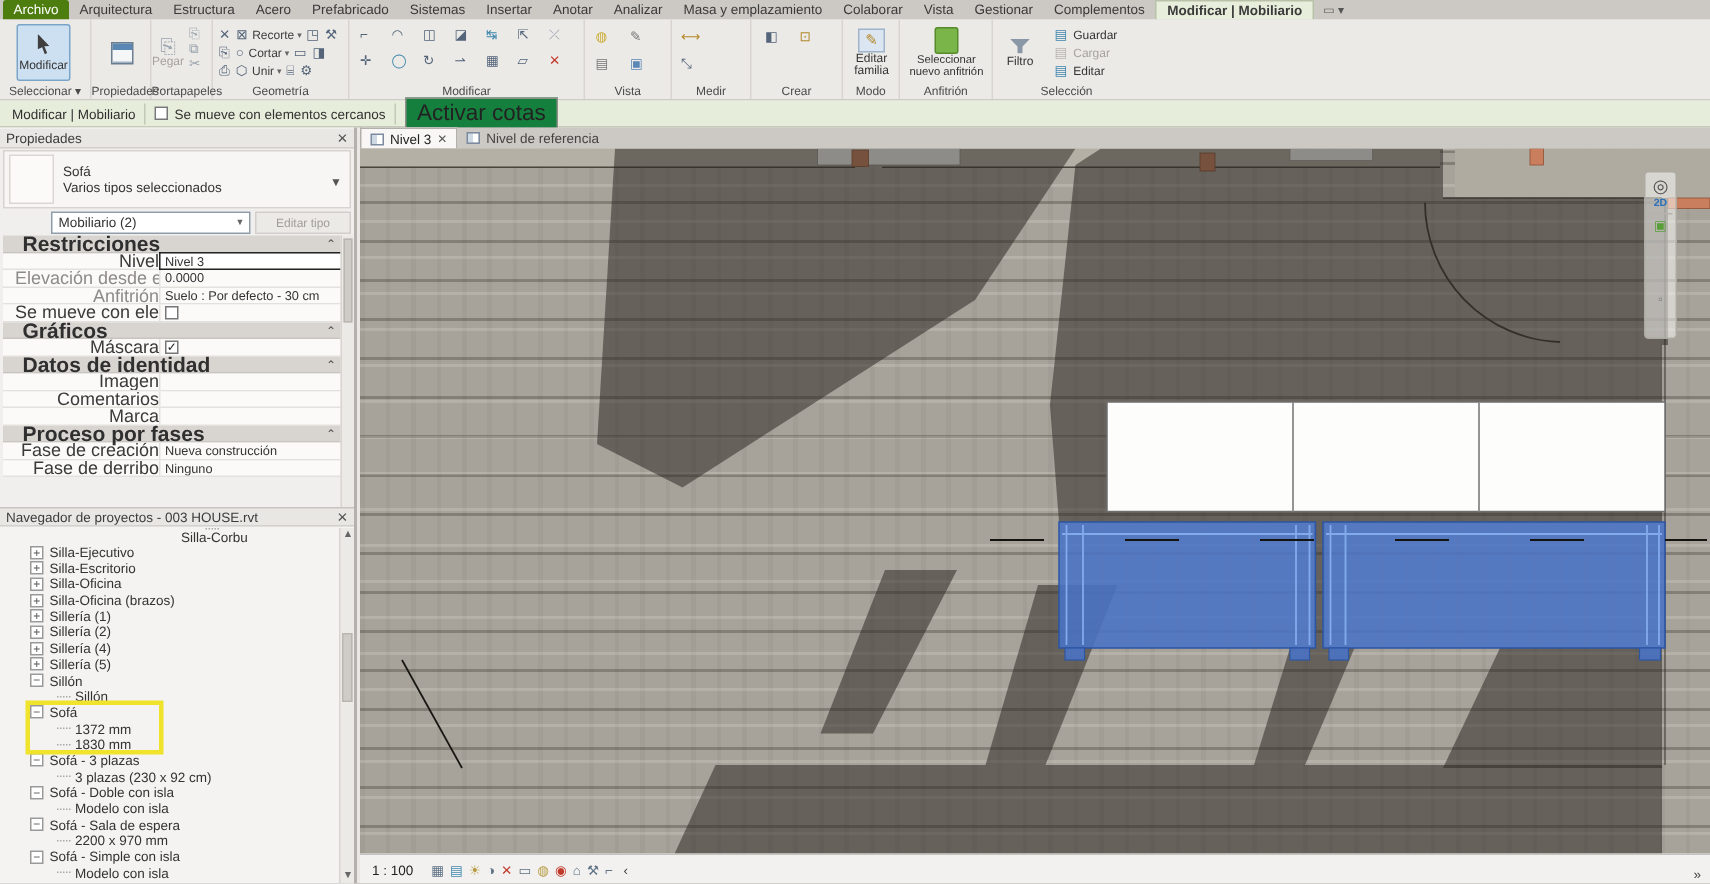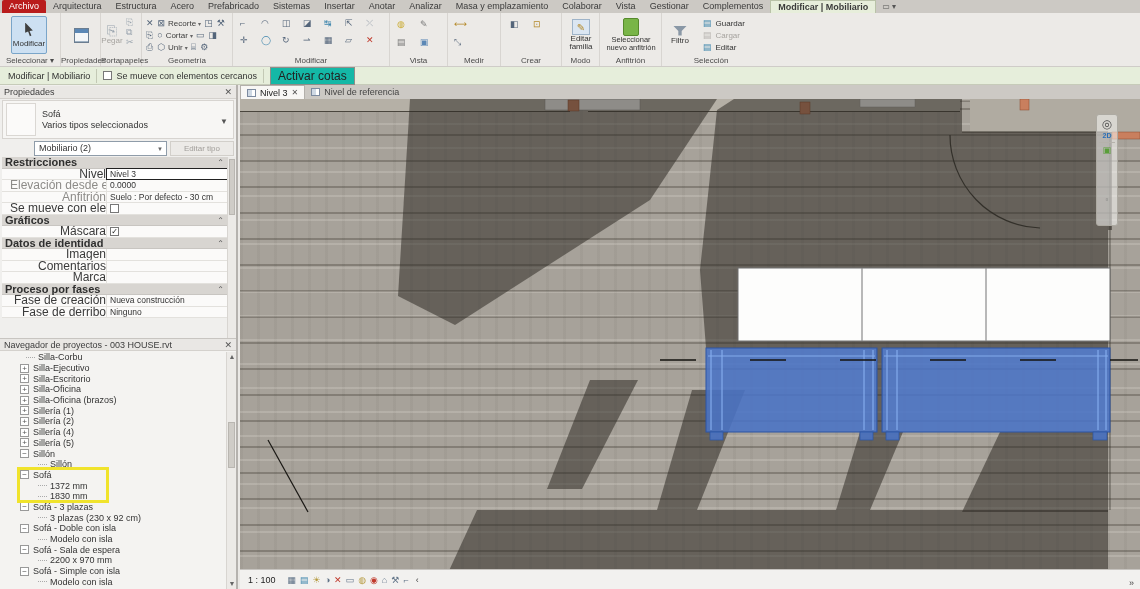--- a/index.html
+++ b/index.html
@@ -2,21 +2,21 @@
 <html><head>
 <meta charset="utf-8">
 <style>
   * { margin:0; padding:0; box-sizing:border-box; }
   html,body { width:1140px; height:589px; overflow:hidden; }
   body { font-family:"Liberation Sans", sans-serif; font-size:9px; color:#333; background:#eae8e5; position:relative; }
 
   
   .tabrow { position:absolute; left:0; top:0; width:1140px; height:13px; background:#ccc9c4; display:flex; align-items:stretch; }
   .tab { padding:0 7px; line-height:13px; font-size:9px; color:#3a3a3a; white-space:nowrap; cursor:default; }
-  .tab.file { background:#b91c1c; color:#fff; border-radius:2px 2px 0 0; margin-left:2px; }
+  .tab.file { background:#4d7c0f; color:#fff; border-radius:2px 2px 0 0; margin-left:2px; }
   .tab.active { background:#e7eedb; border:1px solid #b9c2a8; border-bottom:none; font-weight:bold; }
   .ribbon-toggle { margin-left:6px; line-height:13px; font-size:8px; color:#555; }
 
   
   .ribbon { position:absolute; left:0; top:13px; width:1140px; height:54px; background:#eceae7; border-bottom:1px solid #cfccc8; }
   .panel { position:absolute; top:0; height:53px; border-right:1px solid #d8d5d1; }
   .panel-label { position:absolute; left:0; right:0; bottom:1px; text-align:center; font-size:8px; color:#4a4a4a; white-space:nowrap; }
   .bigbtn { position:absolute; top:3px; width:36px; height:38px; display:flex; flex-direction:column; align-items:center; justify-content:center; border:1px solid transparent; border-radius:2px; font-size:8px; color:#333; text-align:center; }
   .bigbtn.sel { background:#cde0f2; border-color:#7aa5c9; }
   .cursor-shape { width:11px; height:14px; background:#3f3f3f; clip-path:polygon(15% 0,85% 58%,55% 60%,72% 92%,58% 98%,42% 64%,15% 74%); margin-bottom:2px; }
@@ -28,41 +28,41 @@
   .disabledtx { color:#a6a39f; }
   .selbtn { display:flex; align-items:center; gap:3px; height:12px; font-size:8px; white-space:nowrap; }
   .funnel { width:14px; height:10px; background:#8a98a6; clip-path:polygon(0 0,100% 0,62% 55%,62% 100%,38% 100%,38% 55%); }
   .greenhost { width:16px; height:18px; background:#79b548; border-radius:2px; border:1px solid #568a2c; }
   .pencilbox { width:18px; height:16px; background:#dbe6f2; border:1px solid #9fb4c9; display:flex; align-items:center; justify-content:center; color:#b58a2a; font-size:10px; }
 
   
   .optbar { position:absolute; left:0; top:67px; width:1140px; height:18px; background:#e6eedb; border-bottom:1px solid #c6cbb9; display:flex; align-items:center; font-size:9px; }
   .optdiv { width:1px; height:14px; background:#c3c9b5; margin:0 6px; }
   .cbx { width:9px; height:9px; border:1px solid #777; background:#fff; display:inline-block; margin-right:4px; }
-  .optbtn { background:#14b8a6; border:1px solid #8f8d89; padding:1px 7px; font-size:12px; color:#222; }
+  .optbtn { background:#15803d; border:1px solid #8f8d89; padding:1px 7px; font-size:15px; color:#222; }
 
   
   .leftpanel { position:absolute; left:0; top:85px; width:238px; height:504px; background:#f0efed; border-right:2px solid #b5b2ae; }
   .ptitle { position:absolute; left:0; top:1px; width:236px; height:13px; background:#e9e7e4; border-bottom:1px solid #d4d1cd; font-size:9px; color:#3c3c3c; padding:1px 4px; }
   .pclose { position:absolute; right:4px; top:1px; color:#555; font-size:9px; }
   .typesel { position:absolute; left:2px; top:15px; width:232px; height:39px; background:#f7f6f4; border:1px solid #d7d4d0; display:flex; align-items:center; }
   .thumb { width:30px; height:33px; margin:0 6px 0 3px; background:#fbfaf9; border:1px solid #dad7d3; }
   .typetext { font-size:9px; color:#333; line-height:11px; }
   .typecaret { position:absolute; right:5px; top:16px; color:#555; font-size:8px; }
   .comborow { position:absolute; left:2px; top:56px; width:232px; height:15px; display:flex; gap:3px;padding-left:32px; }
   .combo { flex:1; background:#fff; border:1px solid #8f9ca9; font-size:9px; padding:1px 4px; position:relative; }
   .combo .caret { position:absolute; right:3px; top:4px; }
   .edittype { width:64px; background:#eceae7; border:1px solid #d2cfca; color:#a19e9a; font-size:8px; text-align:center; padding-top:2px; }
   .proptable { position:absolute; left:2px; top:72px; width:226px; }
   .prow { display:flex; height:11.5px; border-bottom:1px solid #e3e1dd; background:#fbfaf9; }
   .prow .lc { width:105px; padding-left:8px; font-size:12px; line-height:11px; color:#3a3a3a; overflow:hidden; white-space:nowrap; border-right:1px solid #e3e1dd;text-align:right; }
   .prow .vc { flex:1; padding-left:3px; font-size:8.5px; line-height:11px; color:#333; overflow:hidden; white-space:nowrap; position:relative; }
   .prow.dim .lc { color:#8d8b88; }
   .prow.header { background:#d8d5d1; border-bottom:1px solid #c8c5c1; }
-  .prow.header .hc { flex:1; padding-left:3px; font-weight:bold; font-size:11px; line-height:11px; color:#2f2f2f; }
+  .prow.header .hc { flex:1; padding-left:13px; font-weight:bold; font-size:14px; line-height:11px; color:#2f2f2f; }
   .prow.header .pin { padding-right:4px; color:#555; font-size:8px; line-height:11px; }
   .vc.editing { outline:1.5px solid #222; background:#fff; }
   .cb { width:9px; height:9px; border:1px solid #777; background:#fff; display:inline-block; margin-top:1px; font-size:8px; line-height:8px; text-align:center; color:#222; }
   .pscroll { position:absolute; right:0; top:72px; width:9px; height:246px; background:#eceae7; border-left:1px solid #d8d5d1; }
   .pscroll .thumbbar { position:absolute; left:1px; top:2px; width:6px; height:56px; background:#cfccc7; border:1px solid #b9b6b1; }
   .helprow { position:absolute; left:2px; top:237px; width:232px; height:16px; }
   .helplink { position:absolute; left:6px; top:3px; color:#3a6ea5; text-decoration:underline; font-size:9px; }
   .applybtn { position:absolute; right:2px; top:0; width:60px; height:14px; background:#e4e2df; border:1px solid #cfccc7; color:#a4a19d; font-size:9px; text-align:center; line-height:13px; }
 
   .browser { position:absolute; left:0; top:253px; width:236px; height:251px; background:#f4f3f1; }
@@ -355,21 +355,21 @@
   <div class="pscroll">
       <span class="thumbbar"></span>
     </div>
 
   <div class="browser">
     <div class="btitle">
       <span>Navegador de proyectos - 003 HOUSE.rvt</span>
       <span class="pclose">✕</span>
     </div>
     <div class="tree" id="tree">
-        <div class="trow" style="padding-left: 26px;">
+        <div class="trow" style="padding-left: 60px; flex-direction: column;">
           <span class="dashln"></span>
           <span>Silla-Corbu</span>
         </div>
         <div class="trow" style="padding-left: 20px;">
           <span class="expander">+</span>
           <span>Silla-Ejecutivo</span>
         </div>
         <div class="trow" style="padding-left: 20px;">
           <span class="expander">+</span>
           <span>Silla-Escritorio</span>

